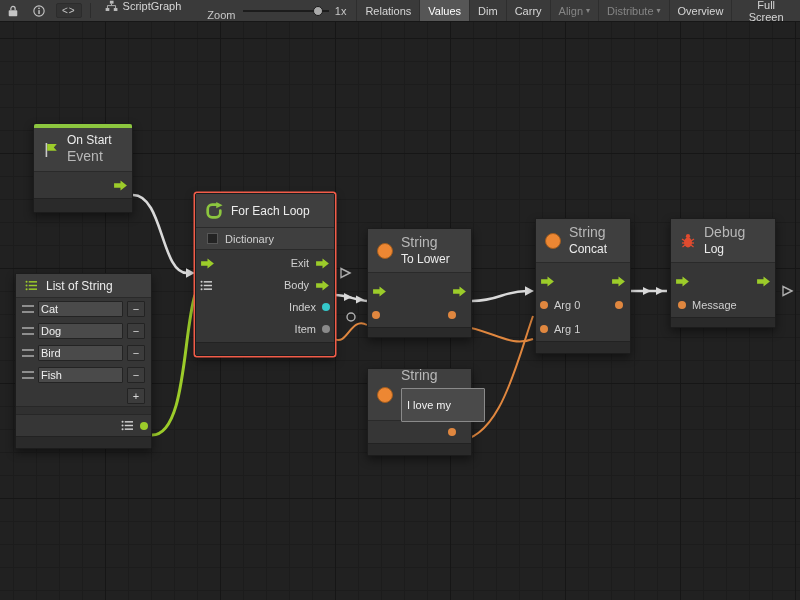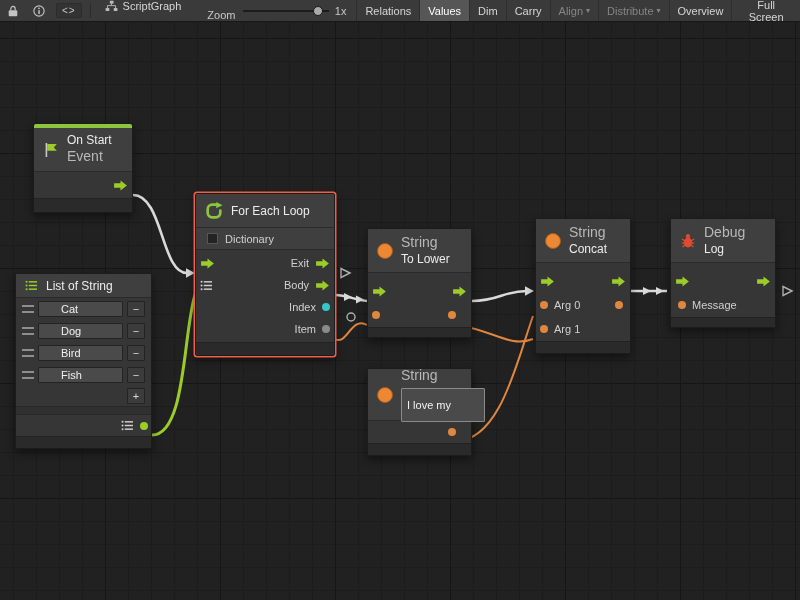--- a/index.html
+++ b/index.html
@@ -78,21 +78,21 @@
   .checkrow { display:flex; align-items:center; gap:7px; height:22px; padding:0 10px 0 11px;
     background:#3f3f3f; border-bottom:1px solid #2a2a2a; }
   .checkbox { width:11px; height:11px; background:#232323; border:1px solid #565656; }
   .checkrow .lbl { font-size:11px; color:#d0d0d0; }
   .ports { padding:2px 0; }
 
   
   .lrow { display:flex; align-items:center; gap:4px; height:22px; padding:0 6px; }
   .handle { width:12px; height:8px; border-top:2px solid #8e8e8e; border-bottom:2px solid #8e8e8e; flex:0 0 auto; }
   .lrow input { flex:1; min-width:0; height:16px; background:#4a4a4a; border:1px solid #232323;
-    color:#f0f0f0; font-size:11px; padding:0 22px; font-family:inherit; border-radius:1px; }
+    color:#f0f0f0; font-size:11px; padding:0 2px; font-family:inherit; border-radius:1px; }
   .sqbtn { width:18px; height:16px; background:#3c3c3c; border:1px solid #232323; color:#d9d9d9;
     font-size:11px; line-height:13px; text-align:center; border-radius:1px;
     font-family:inherit; cursor:default; }
   .plusrow { display:flex; justify-content:flex-end; padding:2px 6px; height:20px; }
   .gaprow { height:8px; background:#303030; border-top:1px solid #272727; }
   .outrow { display:flex; align-items:center; justify-content:flex-end; gap:6px; height:22px;
     padding:0 4px; background:#363636; border-top:1px solid #272727; }
   .li-sm { width:13px; height:11px; color:#cfcfcf; }
 
   .field { height:34px; background:#4a4a4a; border:1px solid #8a8a8a; color:#f2f2f2;

